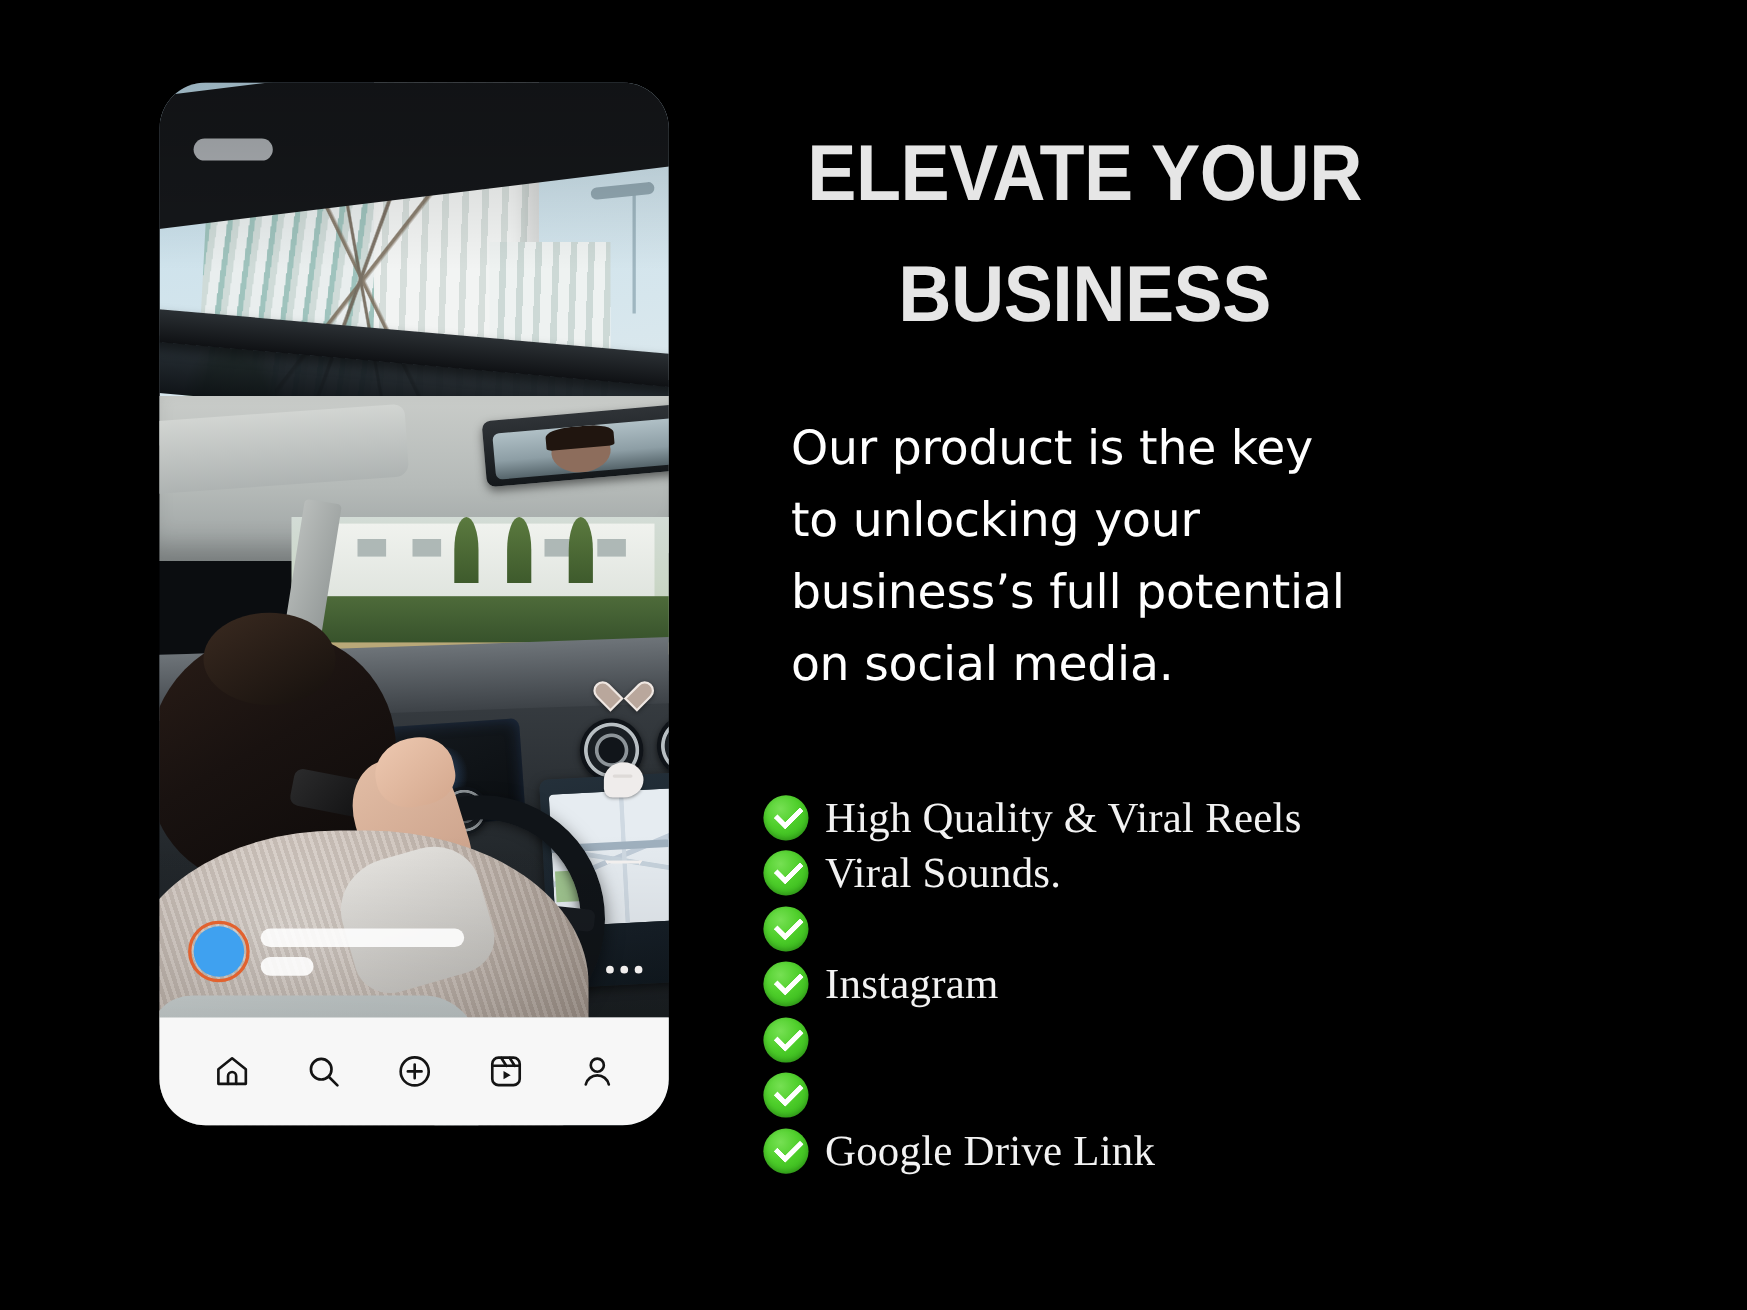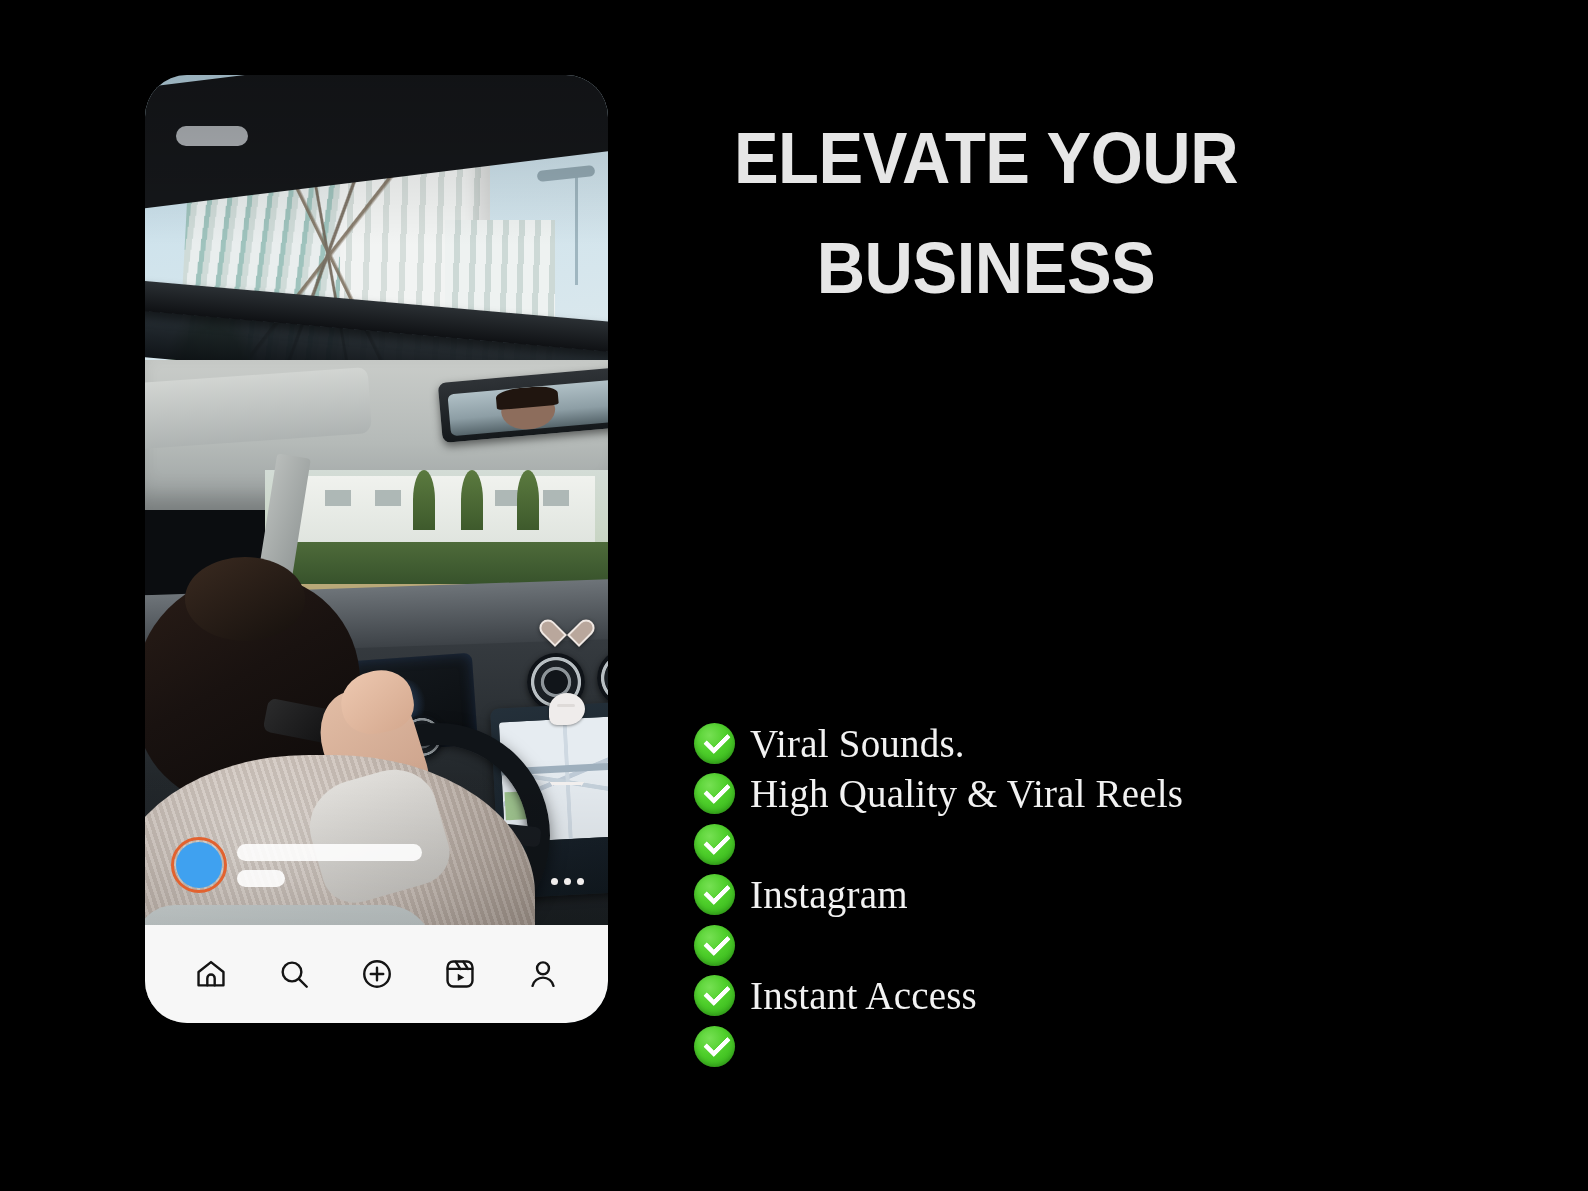--- a/index.html
+++ b/index.html
@@ -429,52 +429,53 @@
         </div>
       </div>
 
     </div>
   </div>
 
   <div class="content">
 
     <h1 class="headline">ELEVATE YOUR BUSINESS</h1>
 
+    <p class="para">Our product is the key to unlocking your business’s full potential on social media.</p>
 
     <div class="checklist">
 
       <div class="check-row">
         <div class="check-icon"></div>
+        <div class="check-label">High Quality &amp; Viral Reels</div>
+      </div>
+
+      <div class="check-row">
+        <div class="check-icon"></div>
         <div class="check-label">Viral Sounds.</div>
       </div>
 
       <div class="check-row">
         <div class="check-icon"></div>
-        <div class="check-label">High Quality &amp; Viral Reels</div>
-      </div>
-
-      <div class="check-row">
-        <div class="check-icon"></div>
       </div>
 
       <div class="check-row">
         <div class="check-icon"></div>
         <div class="check-label">Instagram</div>
       </div>
 
       <div class="check-row">
         <div class="check-icon"></div>
       </div>
 
 
       <div class="check-row">
         <div class="check-icon"></div>
-        <div class="check-label">Instant Access</div>
-      </div>
-
-      <div class="check-row">
-        <div class="check-icon"></div>
+      </div>
+
+      <div class="check-row">
+        <div class="check-icon"></div>
+        <div class="check-label">Google Drive Link</div>
       </div>
 
     </div>
   </div>
 
 </div>
 
 </body></html>

